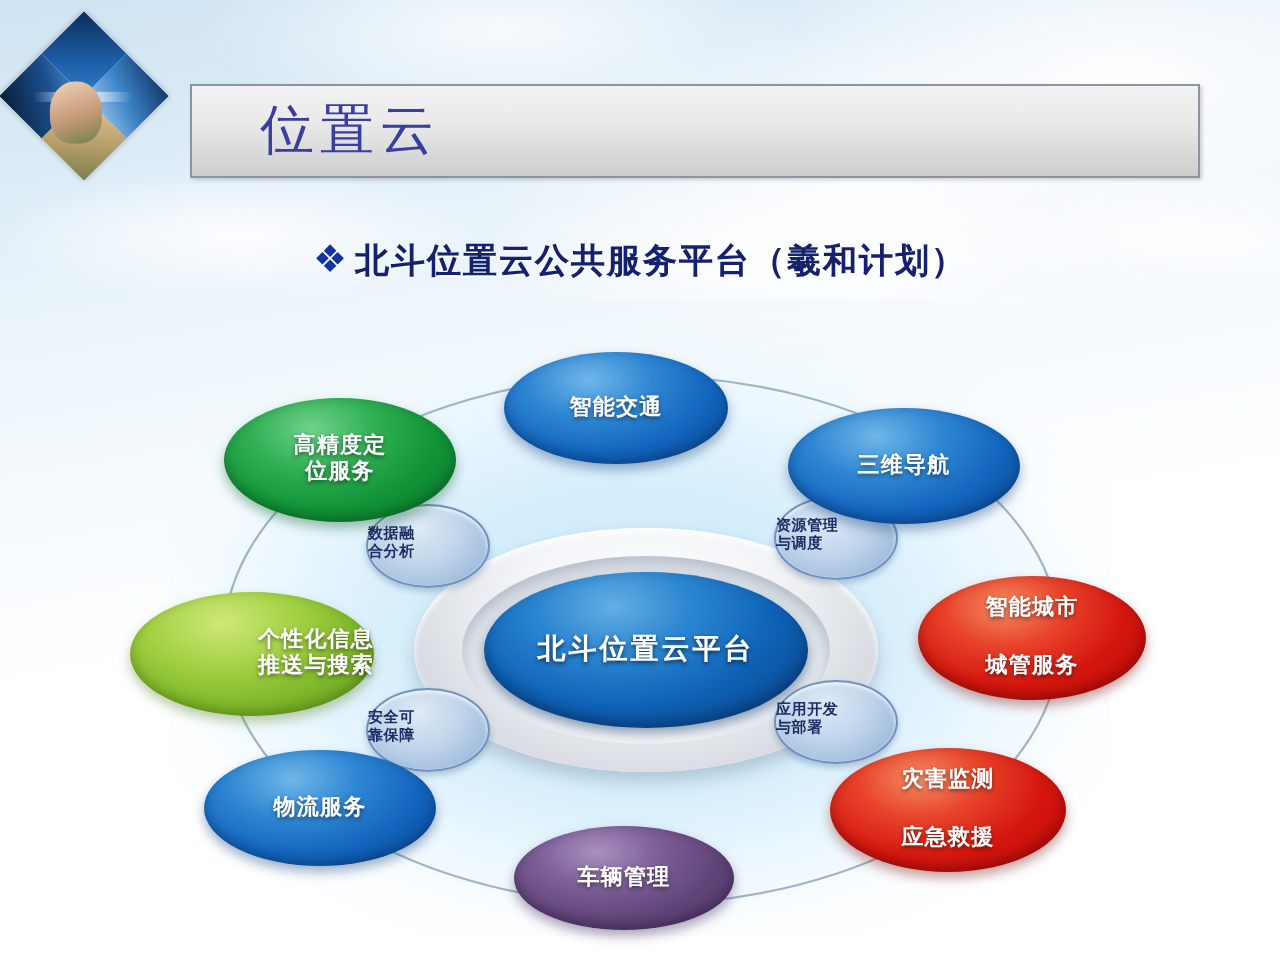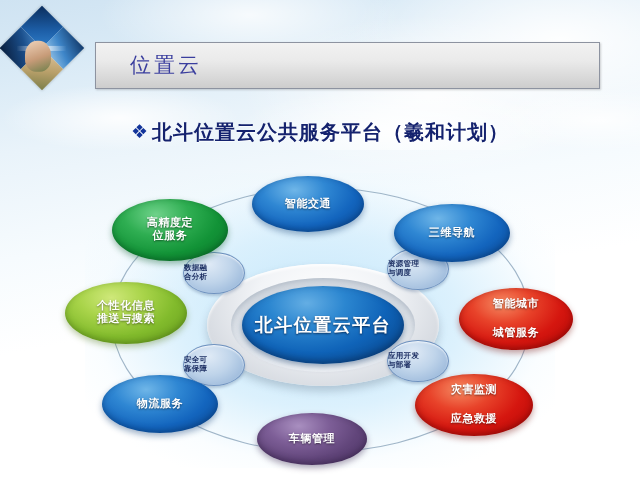--- a/index.html
+++ b/index.html
@@ -93,21 +93,21 @@
     height: 47px;
     background: linear-gradient(180deg, #f2f2f2 0%, #eaeaea 40%, #d8d8d8 78%, #cdcdcd 100%);
     border: 1px solid #8d93a0;
     display: flex;
     align-items: center;
     box-shadow: 1px 1px 2px rgba(0,0,0,0.18);
   }
   .title-text {
     margin-left: 34px;
     font-family: "DejaVu Serif", "Liberation Serif", serif;
-    font-size: 21px;
+    font-size: 27px;
     letter-spacing: 3px;
     color: #3a3e9e;
     line-height: 1;
   }
 
   
   .subtitle-row {
     position: absolute;
     left: 0;
     top: 122px;
@@ -118,21 +118,21 @@
   }
   .sub-bullet {
     color: #13349a;
     font-size: 19px;
     margin-right: 4px;
     line-height: 1;
     transform: translateY(-1px);
   }
   .subtitle-text {
     font-family: "DejaVu Sans", "Liberation Sans", sans-serif;
-    font-size: 20px;
+    font-size: 17px;
     font-weight: bold;
     letter-spacing: 1px;
     color: #14226e;
     text-shadow: 0 1px 0 rgba(255,255,255,0.7);
     line-height: 1;
     white-space: nowrap;
   }
 
   
   .diagram {
@@ -173,21 +173,21 @@
   .hub-core {
     position: absolute;
     left: 187px; top: 118px;
     width: 162px; height: 78px;
     border-radius: 50%;
     background: radial-gradient(ellipse at 40% 22%, #64aee4 0%, #2b86d0 28%, #0f63b8 58%, #0a4b92 85%, #0a4184 100%);
     box-shadow: 0 3px 6px rgba(10,50,100,0.45), inset 0 -3px 7px rgba(5,35,75,0.5);
     display: flex; align-items: center; justify-content: center;
   }
   .hub-core span {
-    font-size: 18px;
+    font-size: 14px;
     font-weight: bold;
     color: #ffffff;
     letter-spacing: 1.5px;
     text-shadow: 0 1px 2px rgba(0,20,50,0.75);
     white-space: nowrap;
   }
 
   
   .inner-node {
     position: absolute;
@@ -252,21 +252,21 @@
     background: radial-gradient(ellipse at 38% 25%, #a98fc0 0%, #7d5e97 32%, #61457a 62%, #513869 90%, #4a3261 100%);
     box-shadow: 0 3px 6px rgba(55,35,75,0.40), inset 0 -2px 6px rgba(35,20,50,0.45);
   }
 
   .nd-0 { left: 197px; top: 8px;   width: 112px; height: 56px; }   
   .nd-1 { left: 339px; top: 36px;  width: 116px; height: 58px; }   
   .nd-2 { left: 404px; top: 120px; width: 114px; height: 62px; }   
   .nd-3 { left: 360px; top: 206px; width: 118px; height: 62px; }   
   .nd-4 { left: 202px; top: 245px; width: 110px; height: 52px; }   
   .nd-5 { left: 47px;  top: 207px; width: 116px; height: 58px; }   
-  .nd-6 { left: 10px;  top: 114px; width: 122px; height: 62px; }   
+  .nd-6 { left: 10px;  top: 128px; width: 122px; height: 62px; align-items: flex-end; }   
   .nd-7 { left: 57px;  top: 31px;  width: 116px; height: 62px; }   
 </style>
 </head>
 <body>
 
 <div class="slide">
 
   <div class="cloud-band"></div>
 
   <div class="logo-diamond">

